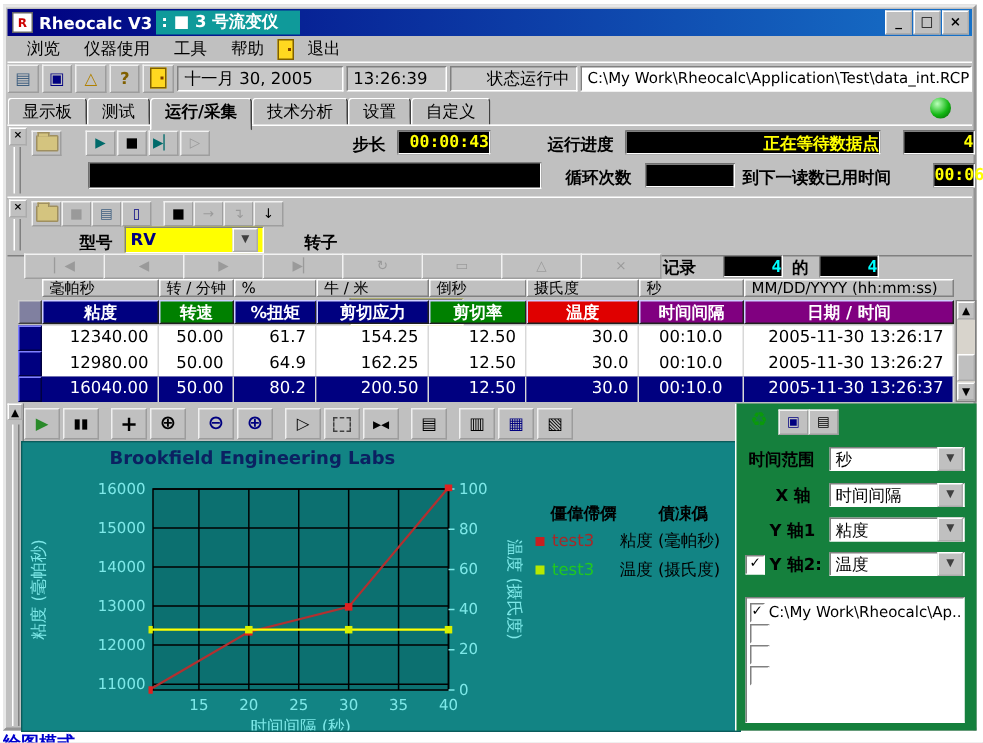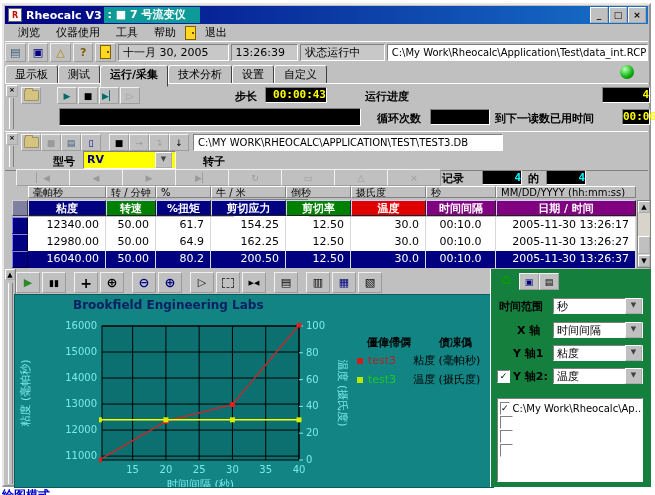--- a/index.html
+++ b/index.html
@@ -107,21 +107,21 @@
     font-weight:bold;font-size:12px;}
 </style>
 </head>
 <body>
 
 <div class="win">
 
   <div class="abs titlebar">
     <span class="appicon">R</span>
     <span>Rheocalc V3</span>
-    <span class="titleseg">: ■ 7 号流变仪</span>
+    <span class="titleseg">: ■ 3 号流变仪</span>
     <span class="titlebtns">
       <span class="caption-btn">_</span>
       <span class="caption-btn">□</span>
       <span class="caption-btn">×</span>
     </span>
   </div>
 
   <div class="abs menubar">
     <span class="menuitem">浏览</span>
     <span class="menuitem">仪器使用</span>
@@ -134,41 +134,42 @@
   <div class="abs toolbar">
     <span class="tbtn g-printer"></span>
     <span class="tbtn g-monitor"></span>
     <span class="tbtn g-alarm"></span>
     <span class="tbtn g-help"></span>
     <span class="tbtn">
         <span class="g-door"></span>
       </span>
     <span class="sunkfield" style="width:108px;">十一月 30, 2005</span>
     <span class="sunkfield" style="width:62px;">13:26:39</span>
-    <span class="sunkfield" style="width:80px;">状态运行中</span>
+    <span class="sunkfield" style="width:80px;text-align:right;">状态运行中</span>
     <span class="sunkfield whitefield" style="width:270px;">C:\My Work\Rheocalc\Application\Test\data_int.RCP</span>
   </div>
 
   <div class="abs tabrow">
     
   <span class="tab">显示板</span><span class="tab">测试</span><span class="tab active">运行/采集</span><span class="tab">技术分析</span><span class="tab">设置</span><span class="tab">自定义</span><span class="globe"></span></div>
 
   <div class="abs band" style="top:78px;height:48px;">
     <span class="bclose">×</span>
     <span class="bhandle"></span>
     <span class="abs smbtn dis" style="left:16px;top:3px;">
         <span class="g-folder" style="opacity:.5"></span>
       </span>
     <span class="abs smbtn g-play" style="left:52px;top:3px;color:#006a6a;"></span>
     <span class="abs smbtn g-stop" style="left:73px;top:3px;"></span>
     <span class="abs smbtn g-step" style="left:94px;top:3px;color:#006a6a;"></span>
     <span class="abs smbtn g-ghost dis" style="left:115px;top:3px;"></span>
     <span class="abs lbl" style="left:230px;top:5px;">步长</span>
     <span class="abs blackbox" style="left:260px;top:3px;width:60px;height:14px;">00:00:43</span>
     <span class="abs lbl" style="left:360px;top:5px;">运行进度</span>
+    <span class="abs blackbox" style="left:412px;top:3px;width:168px;height:14px;">正在等待数据点</span>
     <span class="abs blackbox" style="left:597px;top:3px;width:46px;height:14px;">4</span>
     <span class="abs blackbox" style="left:54px;top:24px;width:300px;height:16px;"></span>
     <span class="abs lbl" style="left:372px;top:27px;text-align:right;">循环次数</span>
     <span class="abs blackbox" style="left:425px;top:25px;width:58px;height:14px;"></span>
     <span class="abs lbl" style="left:490px;top:27px;">到下一读数已用时间</span>
     <span class="abs blackbox" style="left:617px;top:25px;width:26px;height:14px;">00:06</span>
   </div>
 
   <div class="abs band" style="top:126px;height:38px;">
     <span class="bclose">×</span>
@@ -176,21 +177,20 @@
     <span class="abs smbtn dis" style="left:16px;top:2px;">
         <span class="g-folder" style="opacity:.5"></span>
       </span>
     <span class="abs smbtn g-stop dis" style="left:36px;top:2px;"></span>
     <span class="abs smbtn g-printer dis" style="left:56px;top:2px;"></span>
     <span class="abs smbtn g-note" style="left:76px;top:2px;"></span>
     <span class="abs smbtn g-stop" style="left:104px;top:2px;"></span>
     <span class="abs smbtn g-export dis" style="left:124px;top:2px;"></span>
     <span class="abs smbtn g-import dis" style="left:144px;top:2px;"></span>
     <span class="abs smbtn g-drop" style="left:164px;top:2px;"></span>
-    <span class="abs sunkfield whitefield" style="left:188px;top:2px;width:300px;">C:\MY WORK\RHEOCALC\APPLICATION\TEST\TEST3.DB</span>
     <span class="abs lbl" style="left:48px;top:22px;">型号</span>
     <span class="abs ybox" style="left:78px;top:19px;width:85px;">
       <span>RV</span>
       <span class="dd-arrow">▼</span>
     </span>
     <span class="abs lbl" style="left:198px;top:22px;">转子</span>
     <span class="abs ybox" style="left:228px;top:19px;width:68px;margin-top:48px;">
       <span>SC4-29</span>
       <span class="dd-arrow">▼</span>
     </span>

